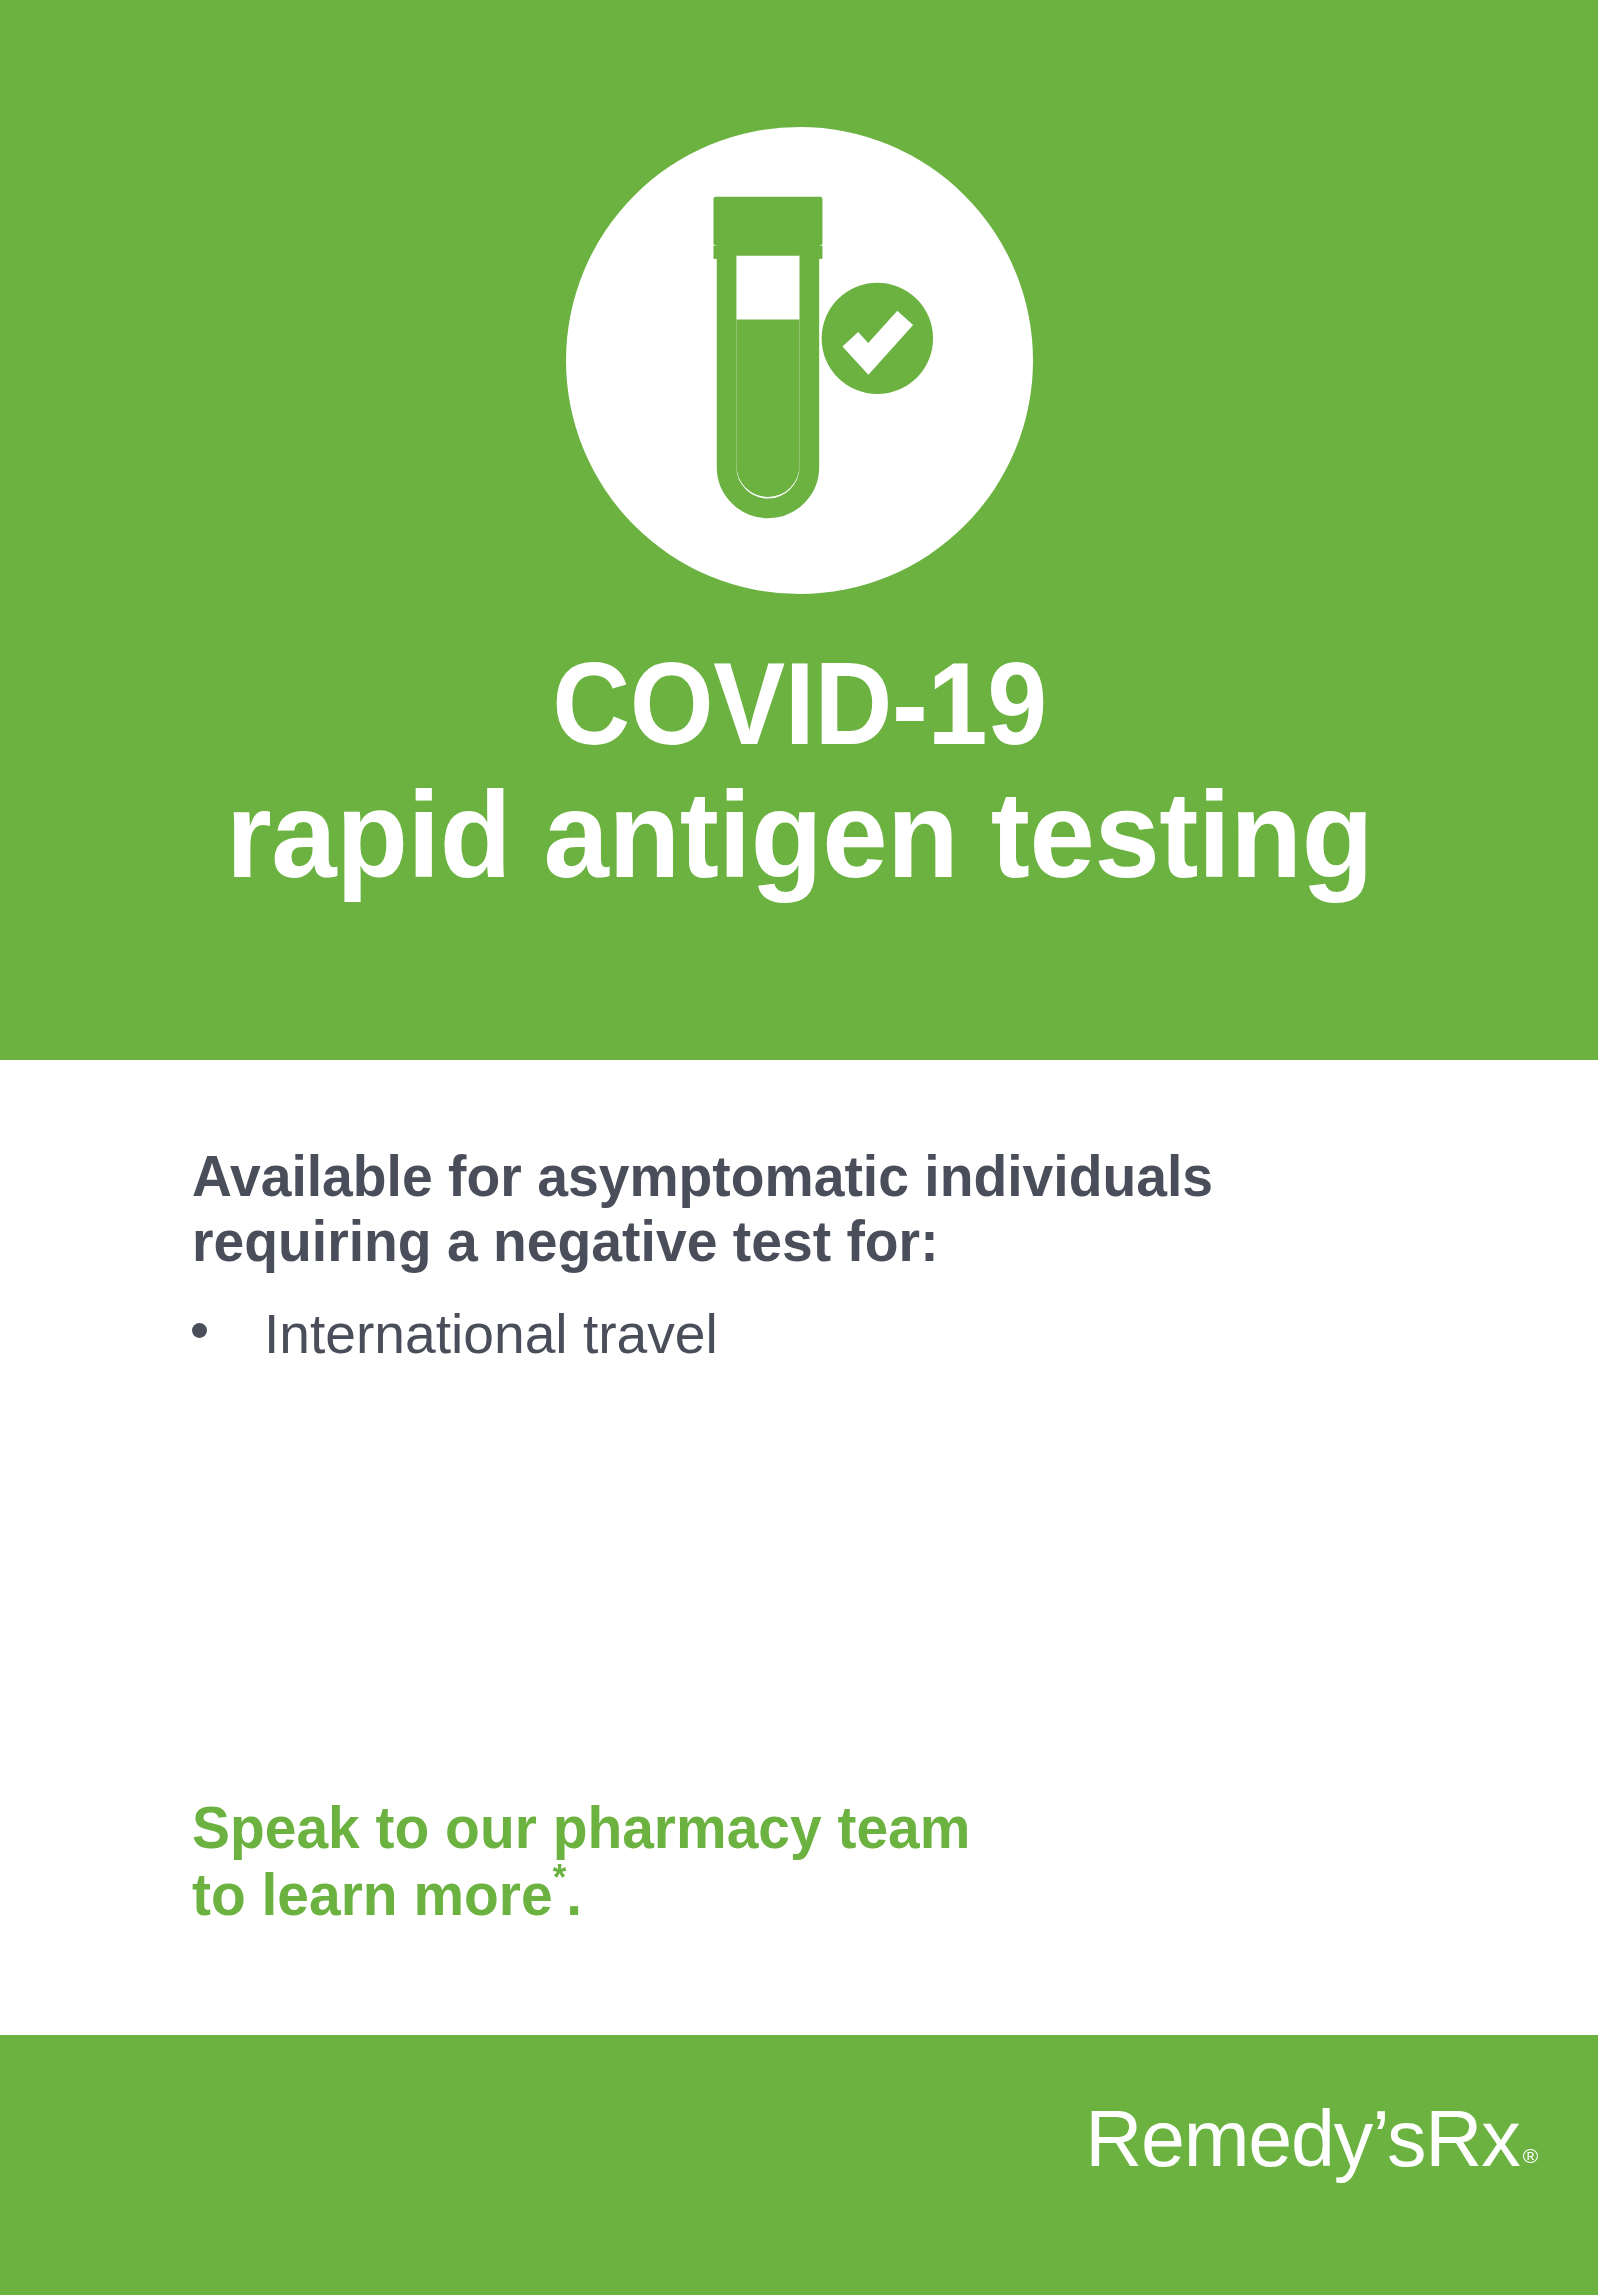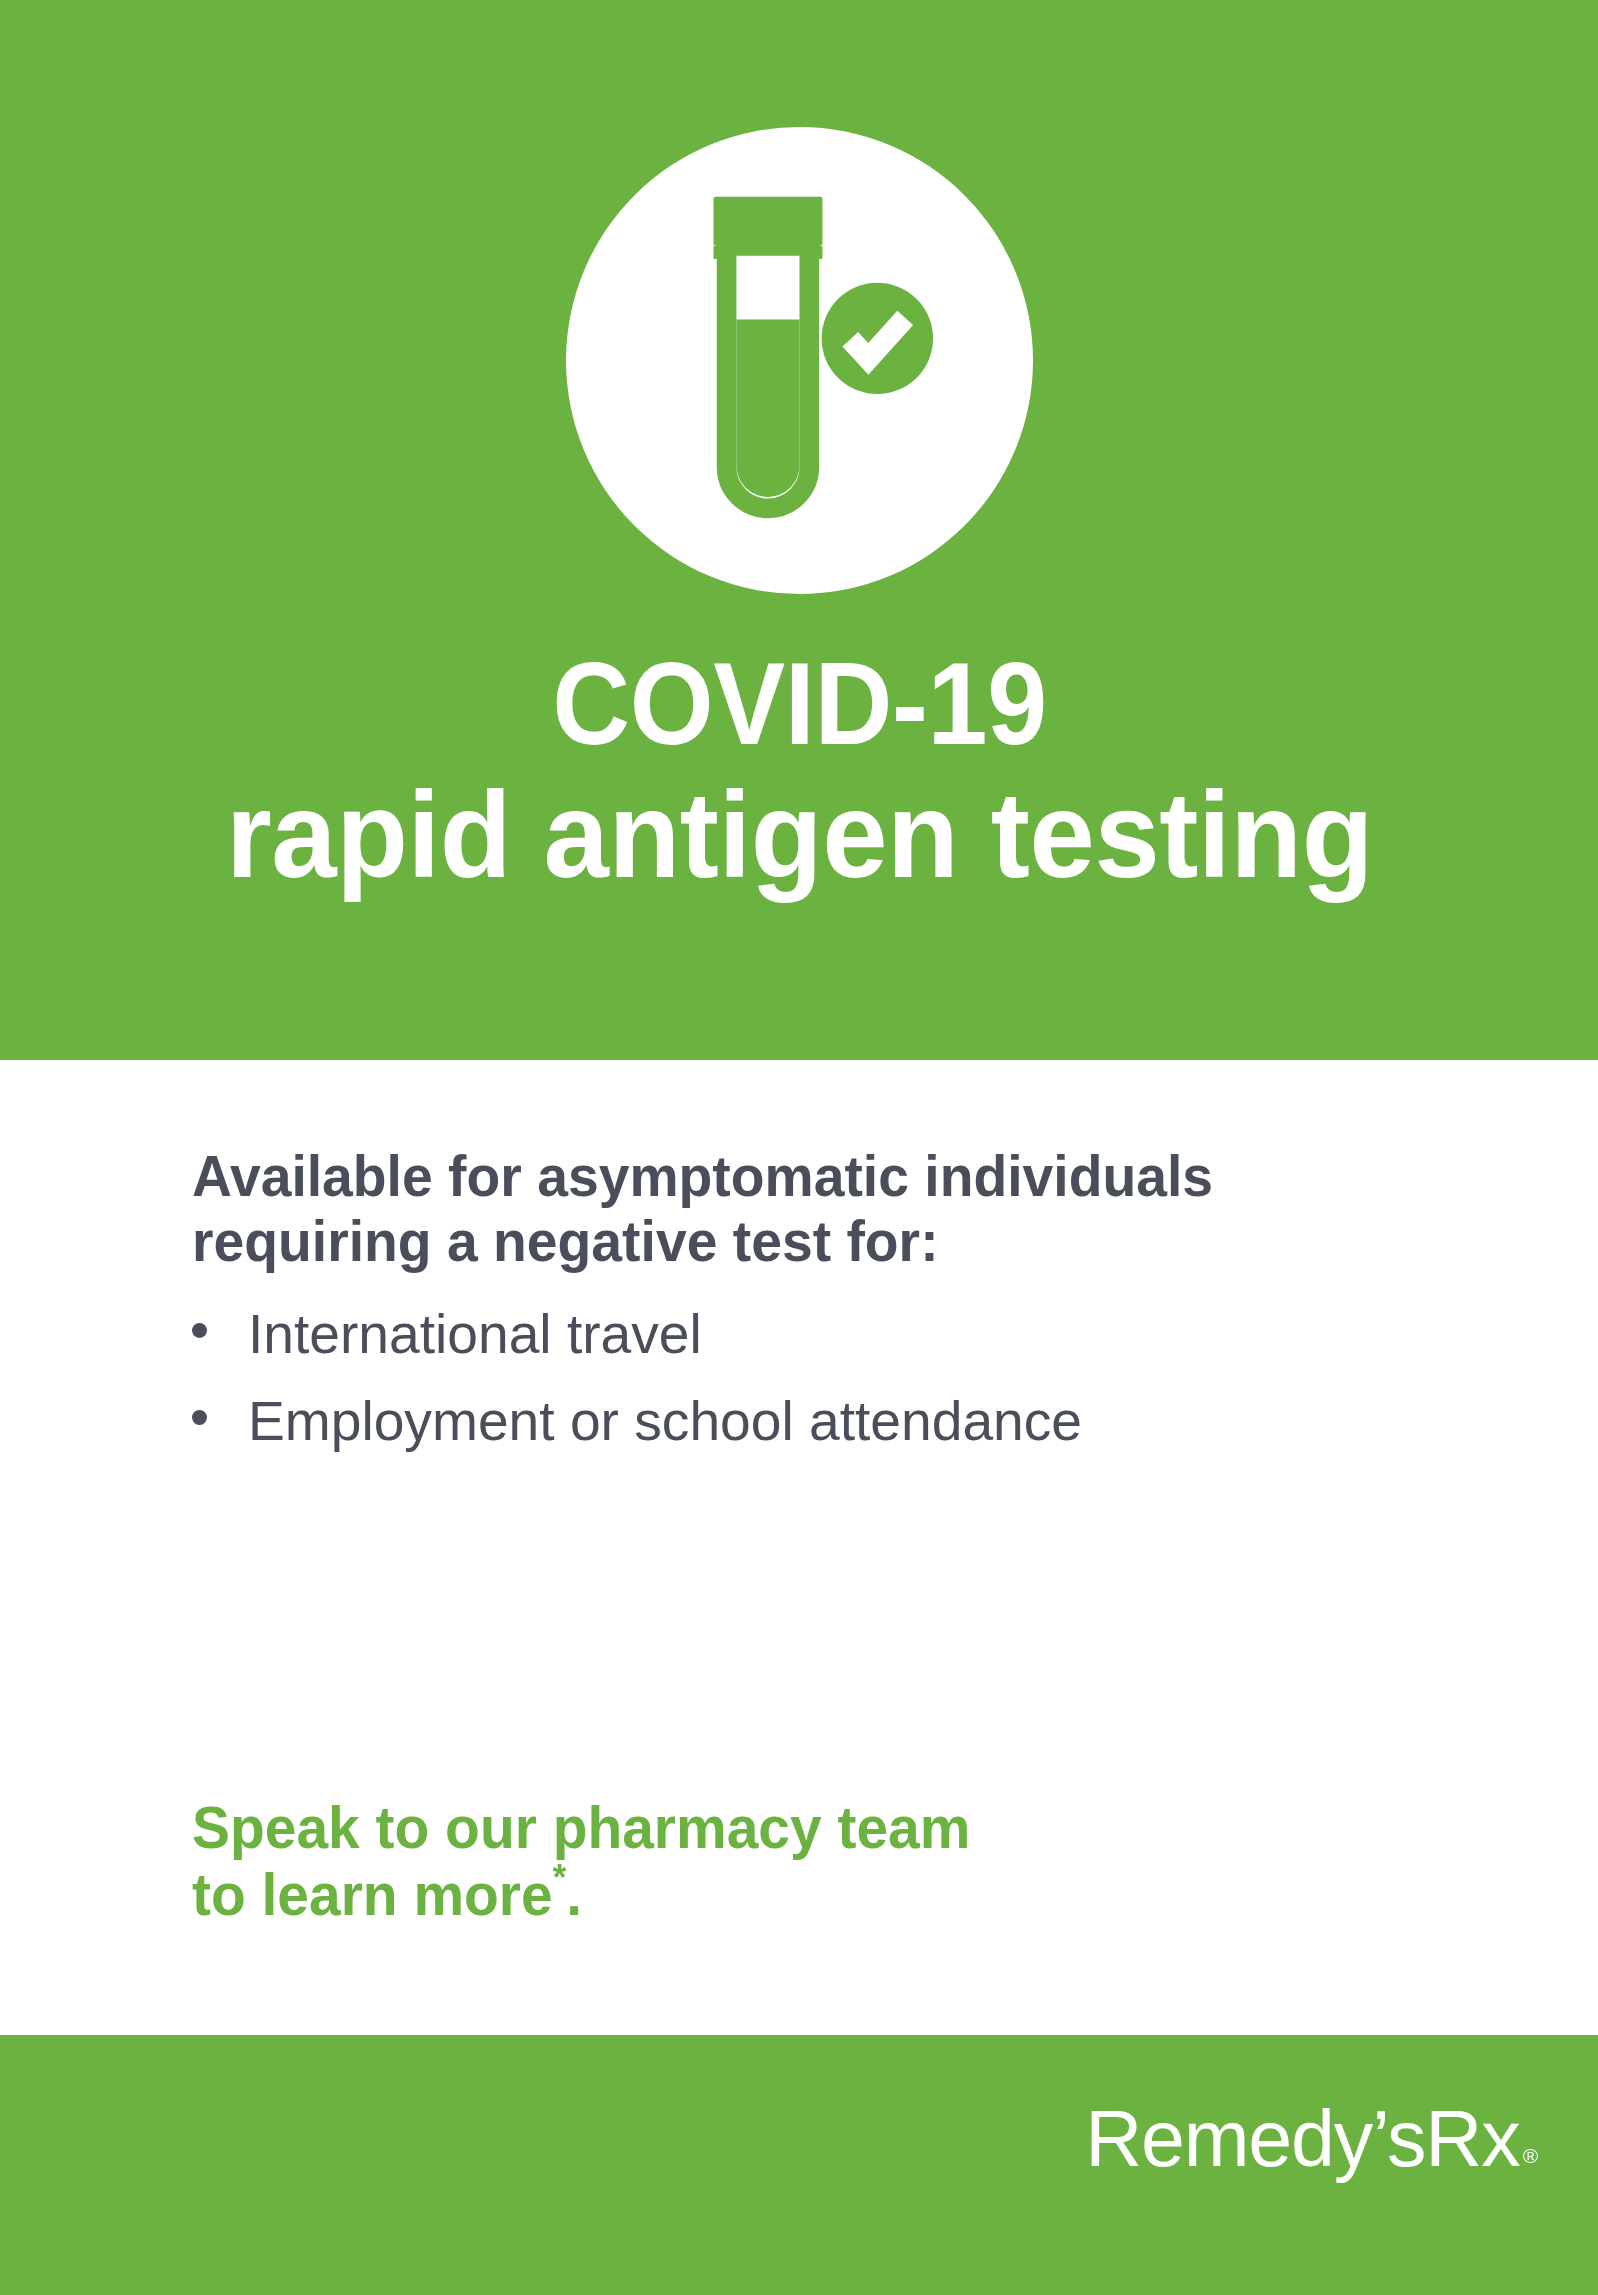--- a/index.html
+++ b/index.html
@@ -103,20 +103,21 @@
 
   .bullet-item {
     display: flex;
     align-items: baseline;
     color: #4A4E5A;
     font-size: 56px;
     font-weight: normal;
     line-height: 1.0;
     margin-bottom: 31px;
     white-space: nowrap;
+    gap: 16px;
   }
 
   .bullet-dot {
     display: inline-block;
     width: 14.8px;
     height: 14.8px;
     min-width: 14.8px;
     border-radius: 50%;
     background: #4A4E5A;
     margin-right: 41px;
@@ -236,24 +237,20 @@
     <div class="lede">
       <span class="lede-line">Available for asymptomatic individuals</span>
       <span class="lede-line">requiring a negative test for:</span>
     </div>
 
     <ul class="bullets">
       <li class="bullet-item">
         <span class="bullet-dot"></span>
         <span class="bullet-text">International travel</span>
       </li>
-      <li class="bullet-item">
-        <span class="bullet-dot"></span>
-        <span class="bullet-text">Employment or school attendance</span>
-      </li>
     </ul>
 
     <div class="cta">
       <span class="cta-line">Speak to our pharmacy team</span>
       <span class="cta-line"><span>to learn more</span><span class="cta-asterisk">*</span><span>.</span></span>
     </div>
 
   </div>
 
   <div class="footer">

